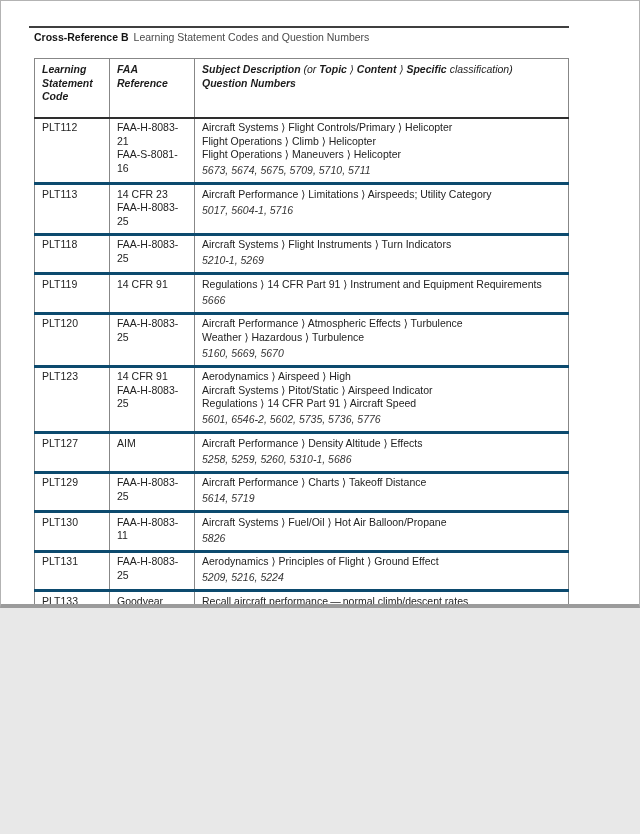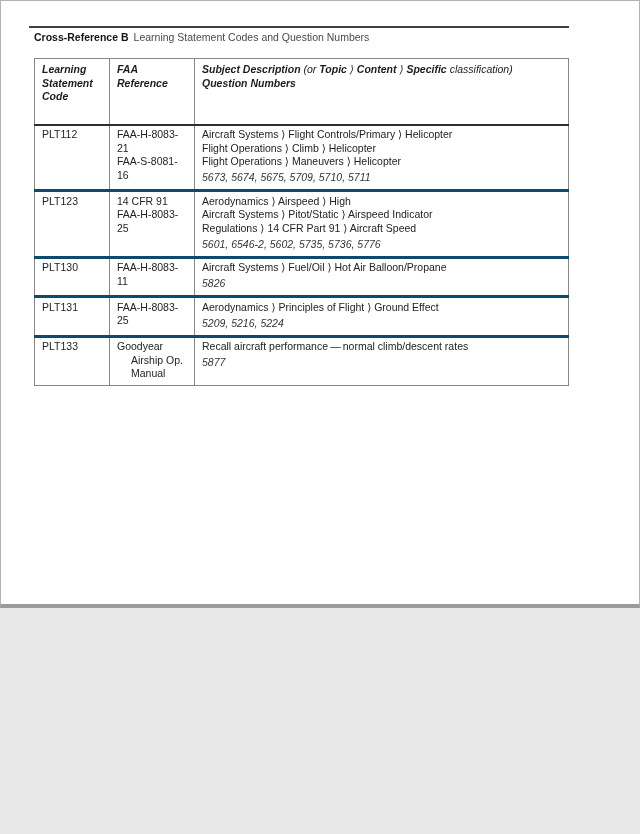--- a/index.html
+++ b/index.html
@@ -54,21 +54,21 @@
     vertical-align: top;
     padding: 2.5px 6px 4.5px 7px;
   }
   table.xref td + td { border-left: 1px solid #878787; }
   table.xref thead td {
     border-bottom: 2px solid #2e2e2e;
     font-weight: bold;
     font-style: italic;
     color: #1c1c1c;
     padding-top: 4px;
-    padding-bottom: 20px;
+    padding-bottom: 13px;
   }
   table.xref thead td .reg { font-weight: normal; }
   table.xref tbody tr td { border-top: 3px solid #0c4a6e; }
   table.xref tbody tr:first-child td { border-top: none; }
 
   .code-cell { padding-left: 8px; color: #232323; }
   .ref-line { color: #232323; }
   .ref-line.indent { padding-left: 14px; }
   .subject-line { color: #232323; }
   .numbers-line {
@@ -133,44 +133,118 @@
       <td>
         <div class="subjects">
               <div class="subject-line">Aircraft Systems ⟩ Flight Controls/Primary ⟩ Helicopter</div>
               <div class="subject-line">Flight Operations ⟩ Climb ⟩ Helicopter</div>
               <div class="subject-line">Flight Operations ⟩ Maneuvers ⟩ Helicopter</div>
             </div>
         <div class="numbers-line numbers">5673, 5674, 5675, 5709, 5710, 5711</div>
       </td>
     </tr>
 
-
-
-
-
+    <tr>
+      <td class="code-cell code">PLT113</td>
+      <td class="refs">
+            <div class="ref-line">14 CFR 23</div>
+            <div class="ref-line">FAA-H-8083-25</div>
+          </td>
+      <td>
+        <div class="subjects">
+              <div class="subject-line">Aircraft Performance ⟩ Limitations ⟩ Airspeeds; Utility Category</div>
+            </div>
+        <div class="numbers-line numbers">5017, 5604-1, 5716</div>
+      </td>
+    </tr>
+
+
+    <tr>
+      <td class="code-cell code">PLT118</td>
+      <td class="refs">
+            <div class="ref-line">FAA-H-8083-25</div>
+          </td>
+      <td>
+        <div class="subjects">
+              <div class="subject-line">Aircraft Systems ⟩ Flight Instruments ⟩ Turn Indicators</div>
+            </div>
+        <div class="numbers-line numbers">5210-1, 5269</div>
+      </td>
+    </tr>
+
+    <tr>
+      <td class="code-cell code">PLT119</td>
+      <td class="refs">
+            <div class="ref-line">14 CFR 91</div>
+          </td>
+      <td>
+        <div class="subjects">
+              <div class="subject-line">Regulations ⟩ 14 CFR Part 91 ⟩ Instrument and Equipment Requirements</div>
+            </div>
+        <div class="numbers-line numbers">5666</div>
+      </td>
+    </tr>
+
+    <tr>
+      <td class="code-cell code">PLT120</td>
+      <td class="refs">
+            <div class="ref-line">FAA-H-8083-25</div>
+          </td>
+      <td>
+        <div class="subjects">
+              <div class="subject-line">Aircraft Performance ⟩ Atmospheric Effects ⟩ Turbulence</div>
+              <div class="subject-line">Weather ⟩ Hazardous ⟩ Turbulence</div>
+            </div>
+        <div class="numbers-line numbers">5160, 5669, 5670</div>
+      </td>
+    </tr>
 
     <tr>
       <td class="code-cell code">PLT123</td>
       <td class="refs">
             <div class="ref-line">14 CFR 91</div>
             <div class="ref-line">FAA-H-8083-25</div>
           </td>
       <td>
         <div class="subjects">
               <div class="subject-line">Aerodynamics ⟩ Airspeed ⟩ High</div>
               <div class="subject-line">Aircraft Systems ⟩ Pitot/Static ⟩ Airspeed Indicator</div>
               <div class="subject-line">Regulations ⟩ 14 CFR Part 91 ⟩ Aircraft Speed</div>
             </div>
         <div class="numbers-line numbers">5601, 6546-2, 5602, 5735, 5736, 5776</div>
       </td>
     </tr>
 
 
 
-
+    <tr>
+      <td class="code-cell code">PLT127</td>
+      <td class="refs">
+            <div class="ref-line">AIM</div>
+          </td>
+      <td>
+        <div class="subjects">
+              <div class="subject-line">Aircraft Performance ⟩ Density Altitude ⟩ Effects</div>
+            </div>
+        <div class="numbers-line numbers">5258, 5259, 5260, 5310-1, 5686</div>
+      </td>
+    </tr>
+
+    <tr>
+      <td class="code-cell code">PLT129</td>
+      <td class="refs">
+            <div class="ref-line">FAA-H-8083-25</div>
+          </td>
+      <td>
+        <div class="subjects">
+              <div class="subject-line">Aircraft Performance ⟩ Charts ⟩ Takeoff Distance</div>
+            </div>
+        <div class="numbers-line numbers">5614, 5719</div>
+      </td>
+    </tr>
 
     <tr>
       <td class="code-cell code">PLT130</td>
       <td class="refs">
             <div class="ref-line">FAA-H-8083-11</div>
           </td>
       <td>
         <div class="subjects">
               <div class="subject-line">Aircraft Systems ⟩ Fuel/Oil ⟩ Hot Air Balloon/Propane</div>
             </div>

